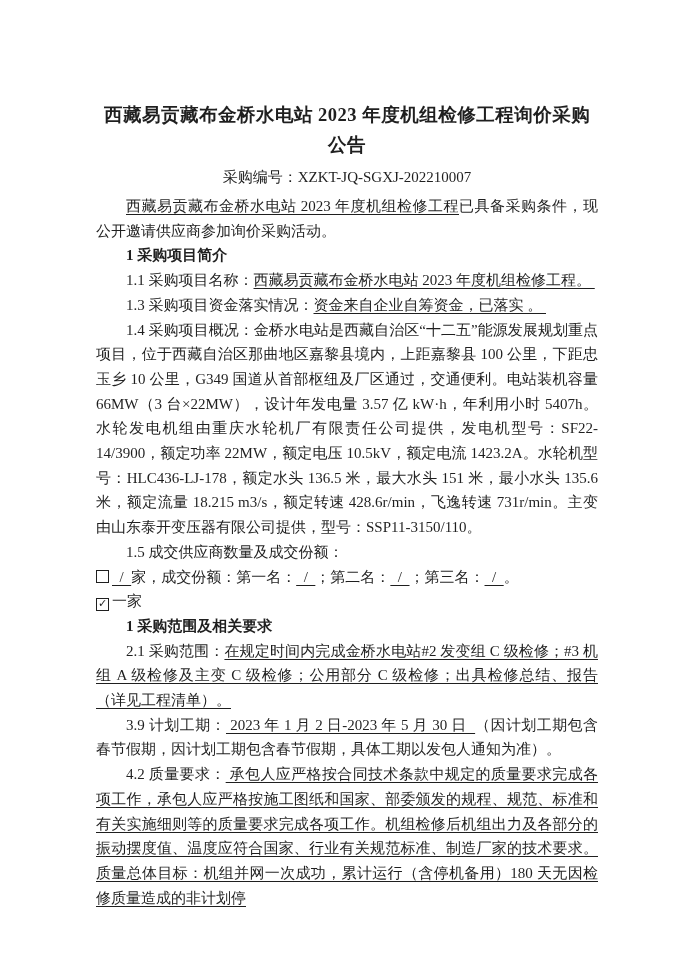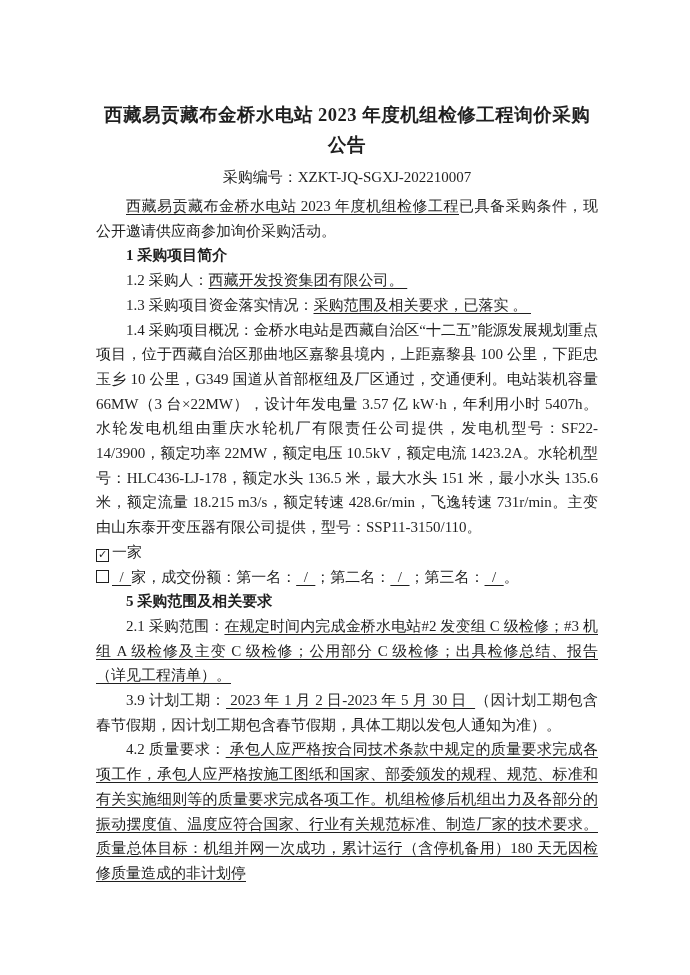--- a/index.html
+++ b/index.html
@@ -72,33 +72,34 @@
 <div class="page">
 
   <h1 class="title">西藏易贡藏布金桥水电站 2023 年度机组检修工程询价采购公告</h1>
 
   <p class="subtitle"><span>采购编号：</span><span>XZKT-JQ-SGXJ-202210007</span></p>
 
   <p class="para"><span class="u">西藏易贡藏布金桥水电站 2023 年度机组检修工程</span><span>已具备采购条件，现公开邀请供应商参加询价采购活动。</span></p>
 
   <p class="para heading">1 采购项目简介</p>
 
+  <p class="para"><span>1.1 采购项目名称：</span><span class="u">西藏易贡藏布金桥水电站 2023 年度机组检修工程。 </span></p>
 
-  <p class="para"><span>1.2 采购人：</span><span class="u">西藏开发投资集团有限公司。 </span></p>
 
-  <p class="para"><span>1.3 采购项目资金落实情况：</span><span class="u">采购范围及相关要求，已落实 。 </span></p>
+  <p class="para"><span>1.3 采购项目资金落实情况：</span><span class="u">资金来自企业自筹资金，已落实 。 </span></p>
 
   <p class="para"><span>1.4 采购项目概况：</span><span>金桥水电站是西藏自治区“十二五”能源发展规划重点项目，位于西藏自治区那曲地区嘉黎县境内，上距嘉黎县 100 公里，下距忠玉乡 10 公里，G349 国道从首部枢纽及厂区通过，交通便利。电站装机容量 66MW（3 台×22MW），设计年发电量 3.57 亿 kW·h，年利用小时 5407h。水轮发电机组由重庆水轮机厂有限责任公司提供，发电机型号：SF22-14/3900，额定功率 22MW，额定电压 10.5kV，额定电流 1423.2A。水轮机型号：HLC436-LJ-178，额定水头 136.5 米，最大水头 151 米，最小水头 135.6 米，额定流量 18.215 m3/s，额定转速 428.6r/min，飞逸转速 731r/min。主变由山东泰开变压器有限公司提供，型号：SSP11-3150/110。</span></p>
 
+  <p class="para">1.5 成交供应商数量及成交份额：</p>
+
+  <p class="para no-indent"><span class="cbox"></span><span class="blank">  /  </span><span>家，成交份额：第一名：</span><span class="blank">  /  </span><span>；第二名：</span><span class="blank">  /  </span><span>；第三名：</span><span class="blank">  /  </span><span>。</span></p>
 
   <p class="para no-indent"><span class="cbox">✓</span><span>一家</span></p>
 
-  <p class="para no-indent"><span class="cbox"></span><span class="blank">  /  </span><span>家，成交份额：第一名：</span><span class="blank">  /  </span><span>；第二名：</span><span class="blank">  /  </span><span>；第三名：</span><span class="blank">  /  </span><span>。</span></p>
-
-  <p class="para heading">5 采购范围及相关要求</p>
+  <p class="para heading">1 采购范围及相关要求</p>
 
   <p class="para"><span>2.1 采购范围：</span><span class="u">在规定时间内完成金桥水电站#2 发变组 C 级检修；#3 机组 A 级检修及主变 C 级检修；公用部分 C 级检修；出具检修总结、报告（详见工程清单）。</span></p>
 
   <p class="para"><span>3.9 计划工期：</span><span class="u"> 2023 年 1 月 2 日-2023 年 5 月 30 日  </span><span>（因计划工期包含春节假期，因计划工期包含春节假期，具体工期以发包人通知为准）。</span></p>
 
 
   <p class="para"><span>4.2 质量要求：</span><span class="u"> 承包人应严格按合同技术条款中规定的质量要求完成各项工作，承包人应严格按施工图纸和国家、部委颁发的规程、规范、标准和有关实施细则等的质量要求完成各项工作。机组检修后机组出力及各部分的振动摆度值、温度应符合国家、行业有关规范标准、制造厂家的技术要求。质量总体目标：机组并网一次成功，累计运行（含停机备用）180 天无因检修质量造成的非计划停</span></p>
 
 </div>
 

